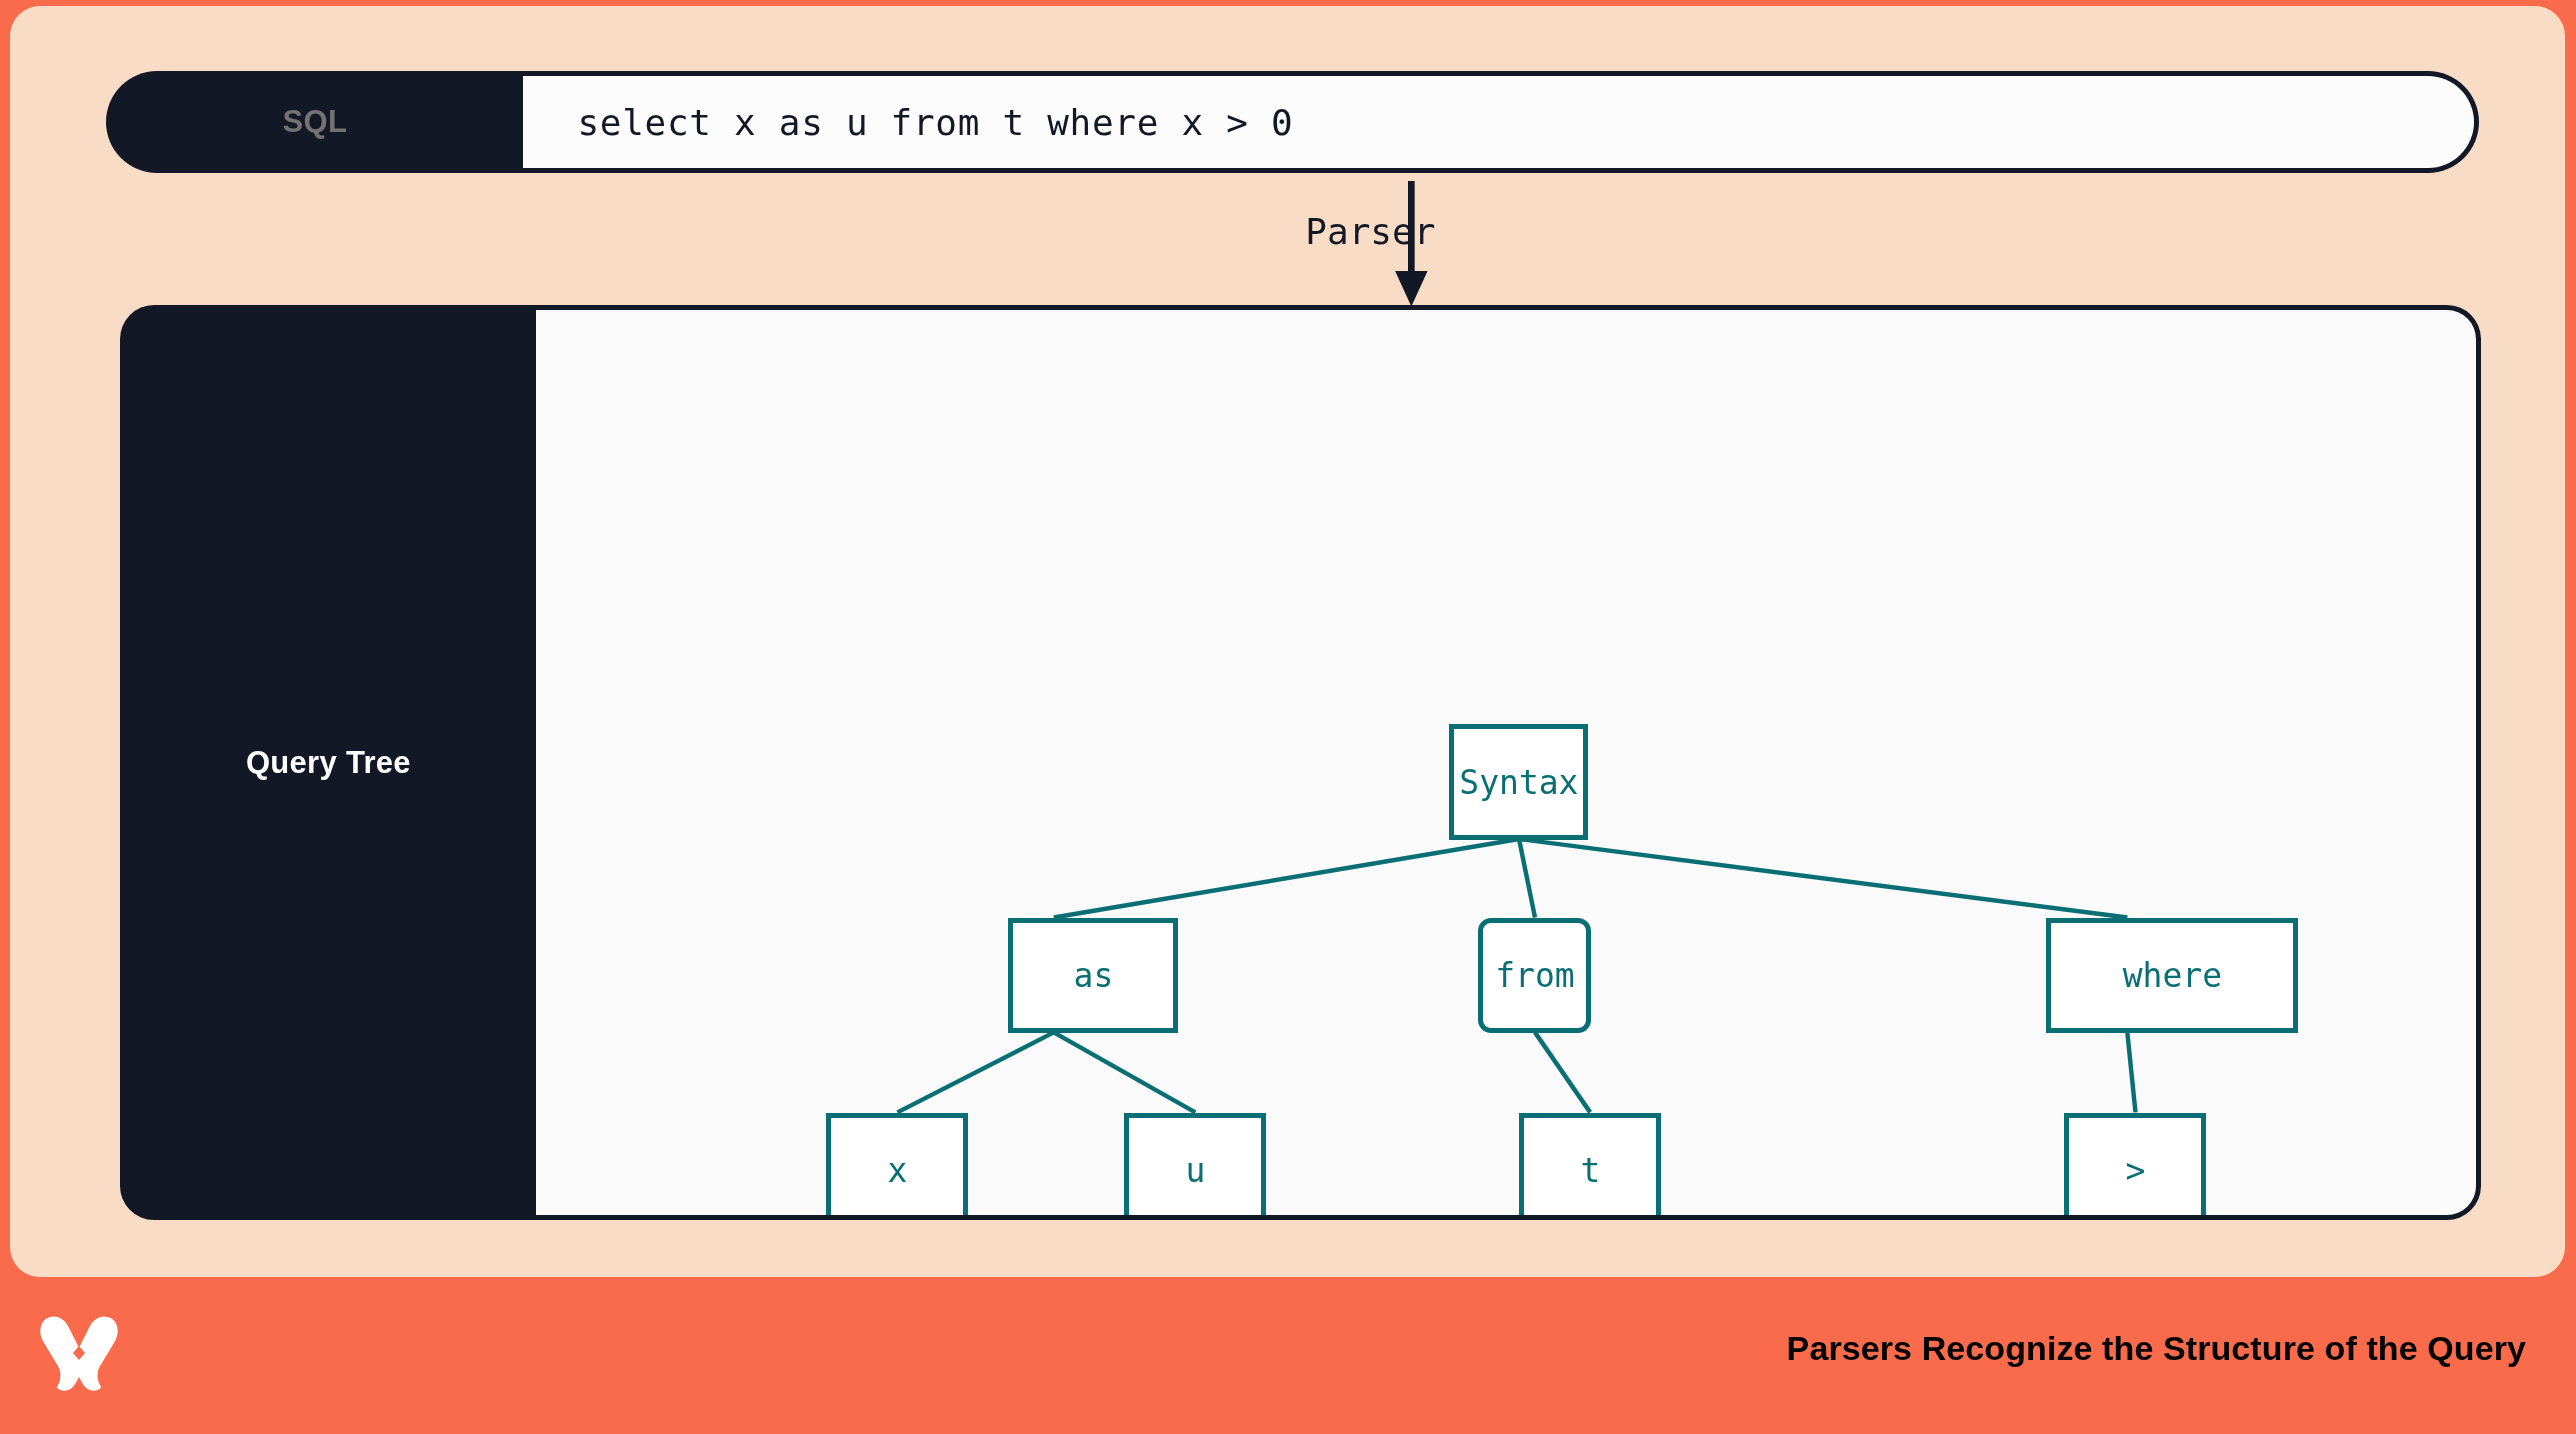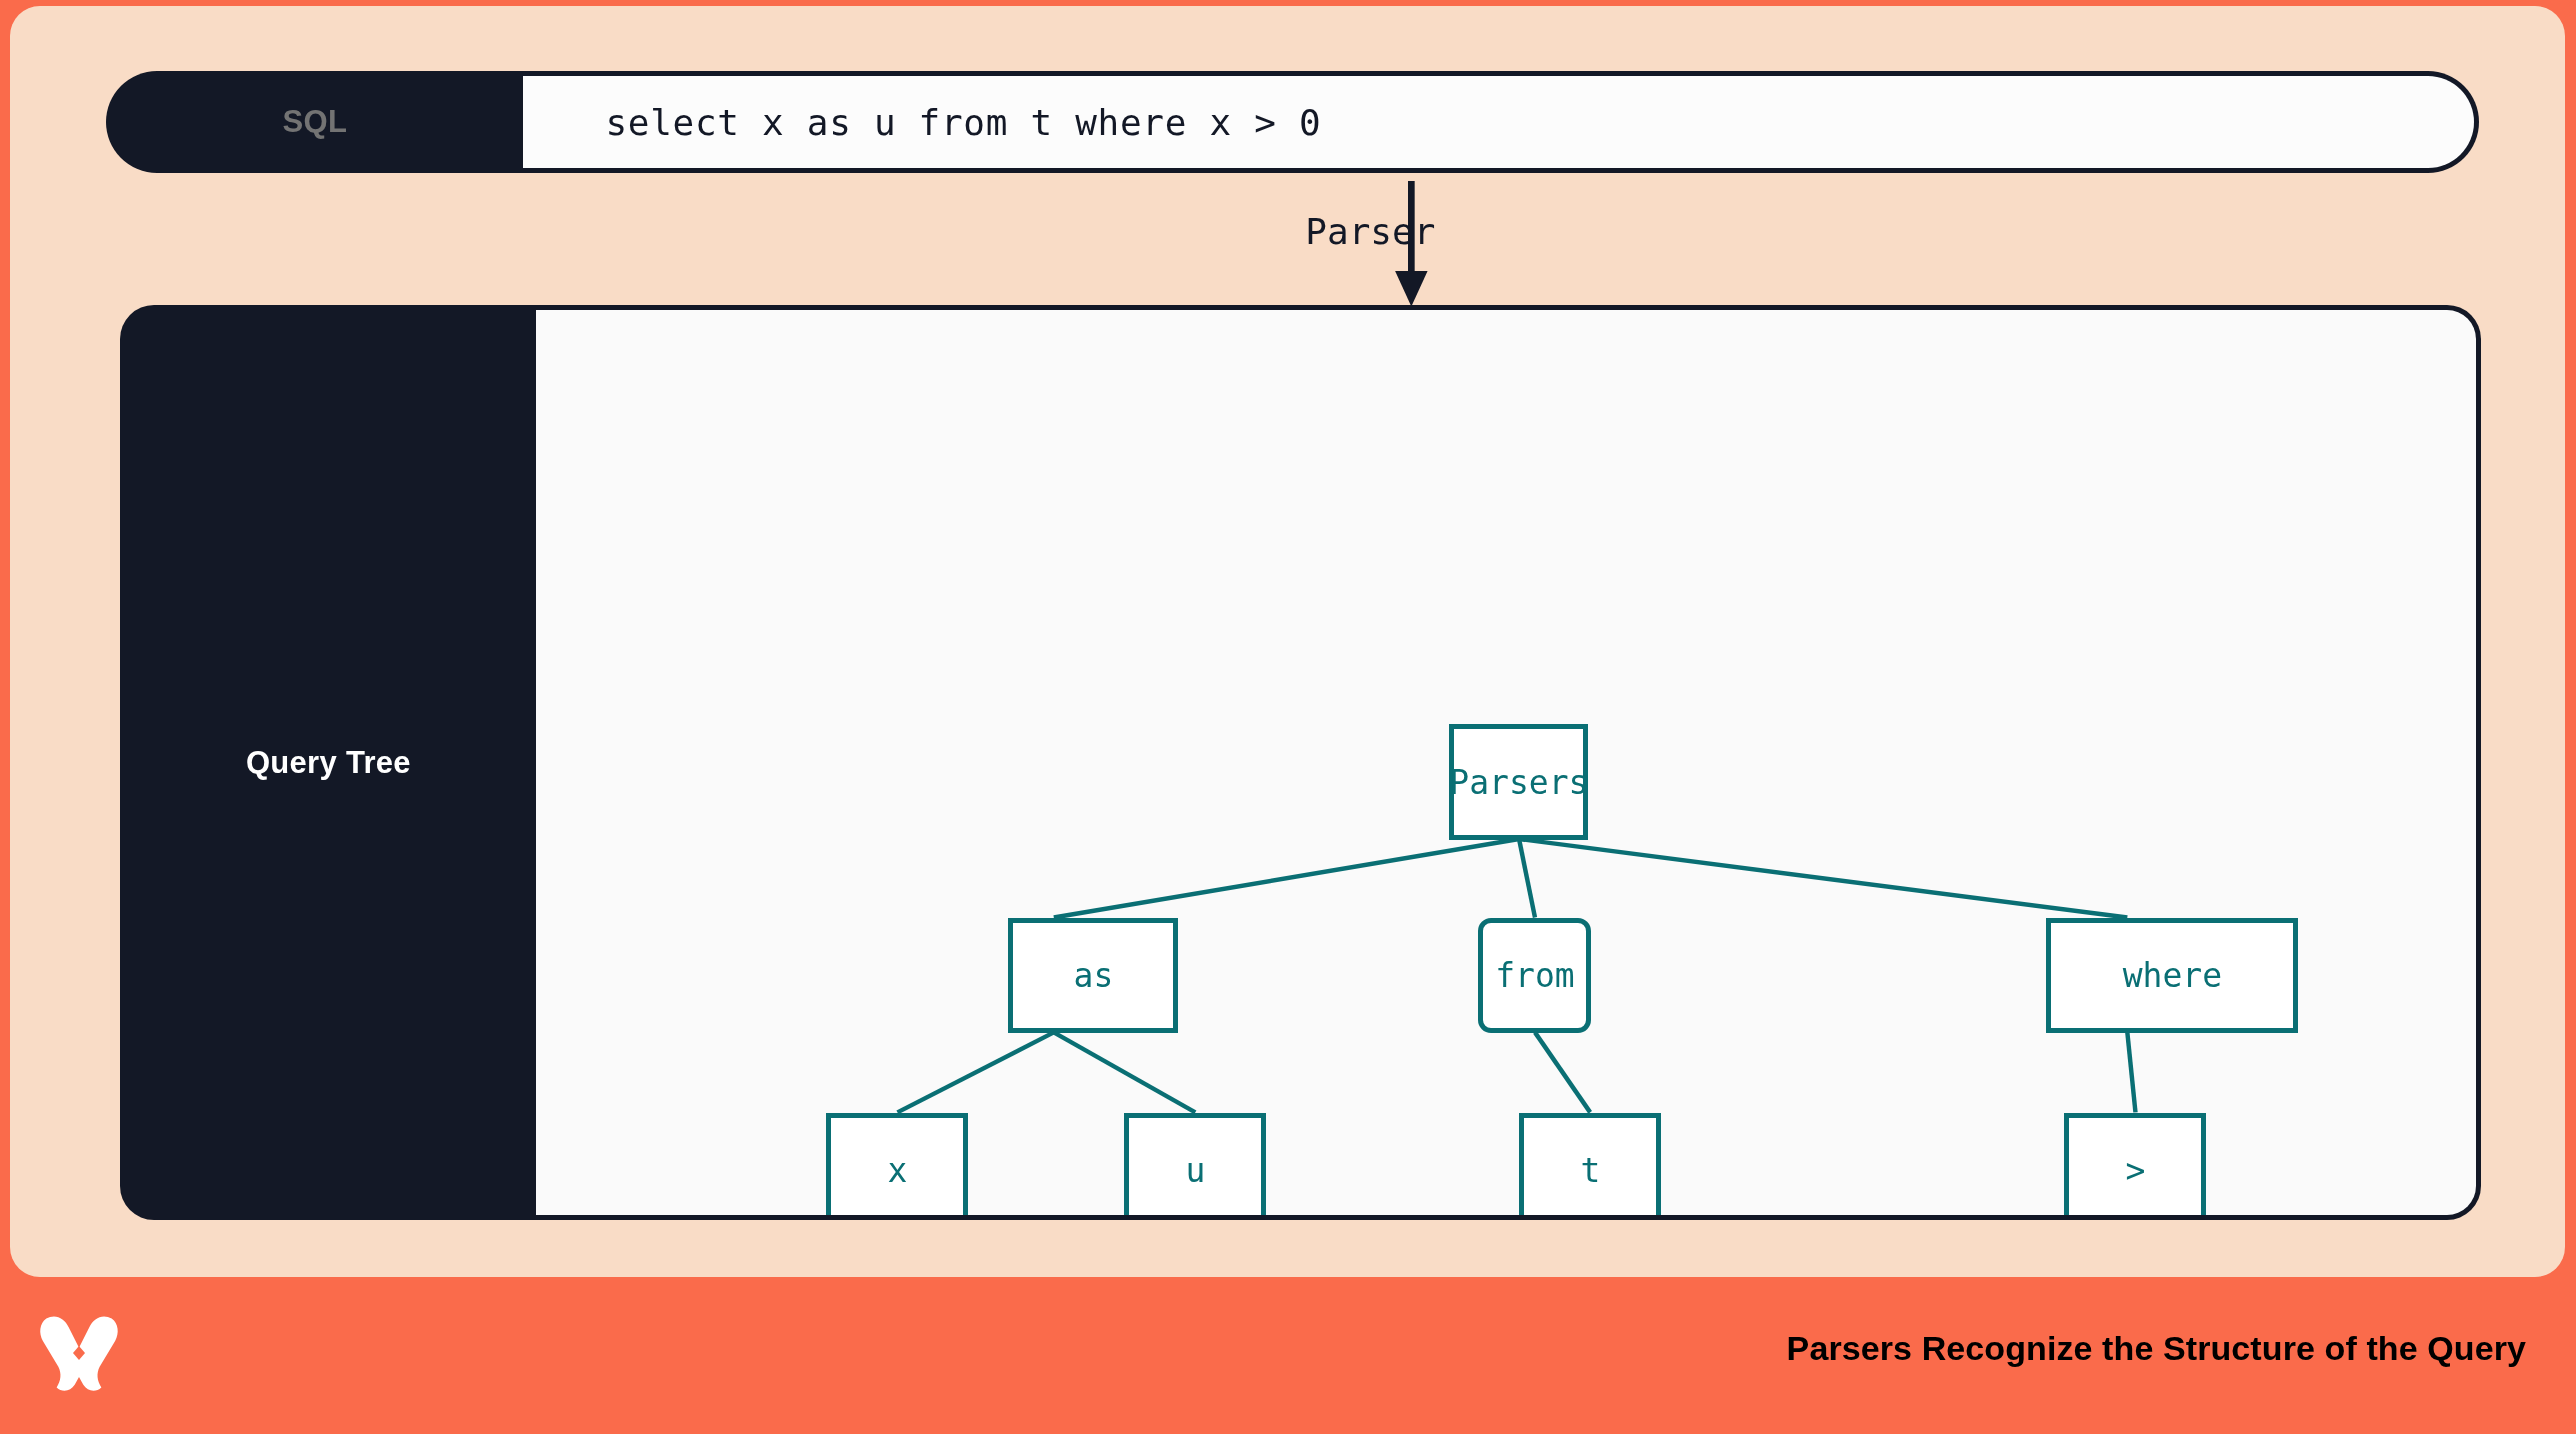--- a/index.html
+++ b/index.html
@@ -65,21 +65,21 @@
     top: 0;
     width: 1956px;
     height: 102px;
     background: #FCFCFC;
     border: 5.2px solid #131826;
     border-left: none;
     border-radius: 0 51px 51px 0;
     box-sizing: border-box;
     display: flex;
     align-items: center;
-    padding-left: 82px;
+    padding-left: 54px;
     font-family: "DejaVu Sans Mono", monospace;
     font-size: 36px;
     color: #131826;
     letter-spacing: 0.7px;
   }
 
   
   .parser-wrap {
     position: absolute;
     left: 1260px;
@@ -223,21 +223,21 @@
             <line x1="1888" y1="714" x2="1909.5" y2="820" stroke="#0A6F74" stroke-width="6"></line>
             <line x1="1888" y1="714" x2="2709" y2="820" stroke="#0A6F74" stroke-width="6"></line>
             <line x1="1260" y1="975" x2="1049" y2="1083" stroke="#0A6F74" stroke-width="6"></line>
             <line x1="1260" y1="975" x2="1451" y2="1083" stroke="#0A6F74" stroke-width="6"></line>
             <line x1="1909.5" y1="975" x2="1984" y2="1083" stroke="#0A6F74" stroke-width="6"></line>
             <line x1="2709" y1="975" x2="2720" y2="1083" stroke="#0A6F74" stroke-width="6"></line>
             <line x1="2720" y1="1238" x2="2520" y2="1343" stroke="#0A6F74" stroke-width="6"></line>
             <line x1="2720" y1="1238" x2="2929" y2="1343" stroke="#0A6F74" stroke-width="6"></line>
           </svg>
         <div id="tree-nodes">
-            <div class="node-box" style="left: 913px; top: 414px; width: 139px; height: 116px;">Parsers</div>
+            <div class="node-box" style="left: 913px; top: 414px; width: 139px; height: 116px;">Syntax</div>
             <div class="node-box" style="left: 432px; top: 608px; width: 170px; height: 115px; margin-left: 40px;">as</div>
             <div class="node-box" style="left: 942px; top: 608px; width: 113px; height: 115px; border-radius: 13px;">from</div>
             <div class="node-box" style="left: 1510px; top: 608px; width: 252px; height: 115px;">where</div>
             <div class="node-box" style="left: 290px; top: 803px; width: 142px; height: 115px;">x</div>
             <div class="node-box" style="left: 588px; top: 803px; width: 142px; height: 115px;">u</div>
             <div class="node-box" style="left: 983px; top: 803px; width: 142px; height: 115px;">t</div>
             <div class="node-box" style="left: 1528px; top: 803px; width: 142px; height: 115px;">&gt;</div>
           </div>
       </div>
 

